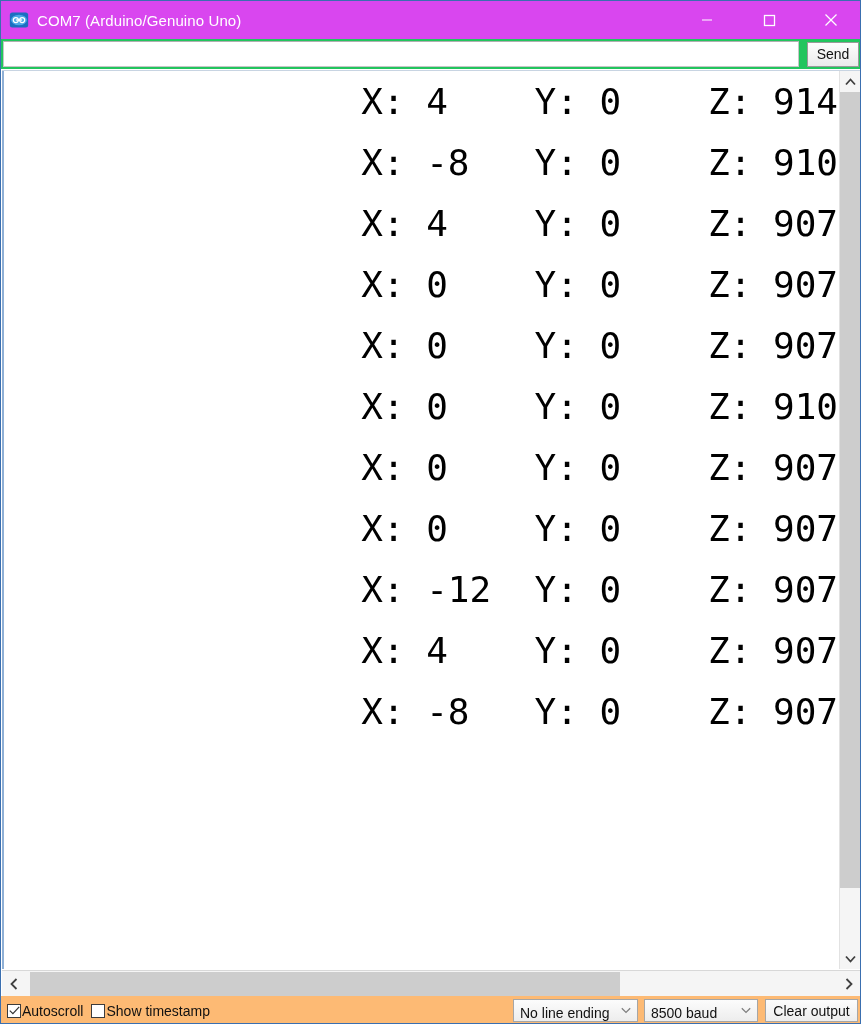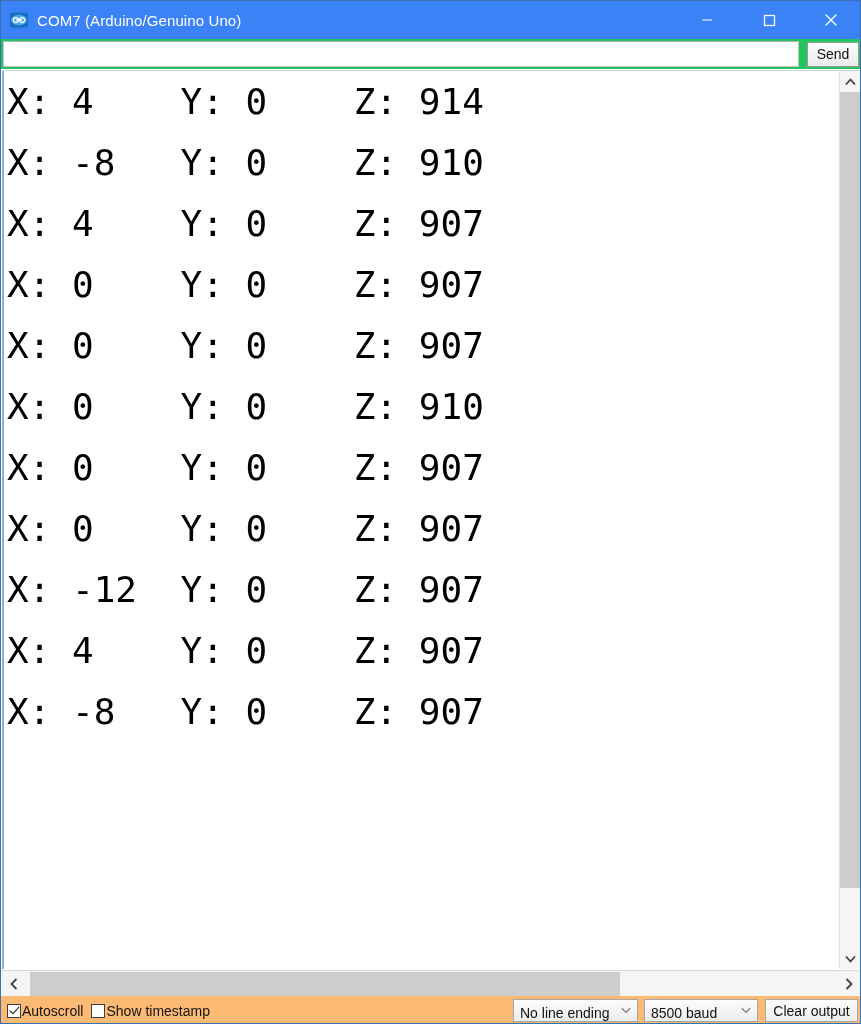--- a/index.html
+++ b/index.html
@@ -21,21 +21,21 @@
     box-sizing: border-box;
     border: 1px solid #3a6fb0;
   }
 
   
   .titlebar {
     position: absolute;
     left: 0; top: 0;
     width: 861px;
     height: 38px;
-    background: #3b82f6;
+    background: #d946ef;
     display: flex;
     align-items: center;
     user-select: none;
   }
   .title-icon {
     width: 20px;
     height: 20px;
     margin-left: 8px;
     margin-right: 8px;
     flex: 0 0 auto;
@@ -125,20 +125,21 @@
   }
   .outline {
     font-family: "DejaVu Sans Mono", "Liberation Mono", monospace;
     font-size: 36px;
     line-height: 61px;
     height: 61px;
     color: #000000;
     white-space: pre;
     padding-left: 3px;
     letter-spacing: 0px;
+    text-align: right;
   }
 
   
   .vscroll {
     position: absolute;
     right: 0; top: 0;
     width: 22px;
     height: 898px;
     background: #f5f5f5;
     border-left: 1px solid #e2e2e2;

